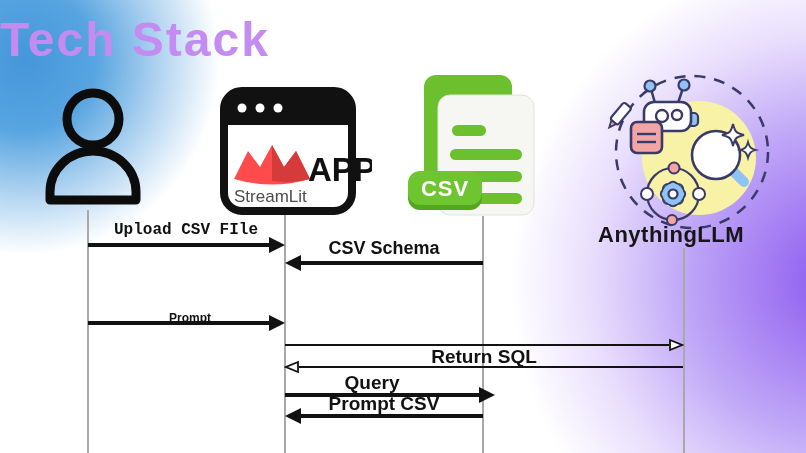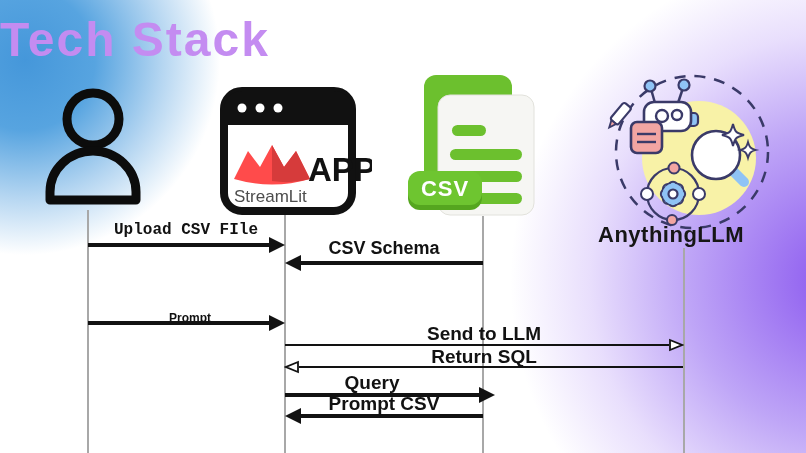--- a/index.html
+++ b/index.html
@@ -60,21 +60,20 @@
   <div class="head r" style="left:269px;top:237px;"></div>
 
   <div class="msg-label" style="left:384px;top:238px;font-size:18px;">CSV Schema</div>
   <div class="line bold" style="left:300px;top:261px;width:183px;"></div>
   <div class="head l" style="left:285px;top:255px;"></div>
 
   <div class="msg-label" style="left:190px;top:299px;font-size:12px;margin-top:12px;">Prompt</div>
   <div class="line bold" style="left:88px;top:321px;width:182px;"></div>
   <div class="head r" style="left:269px;top:315px;"></div>
 
-  <div class="msg-label" style="left:484px;top:323px;font-size:19px;">Send to LLM</div>
   <div class="line thin" style="left:285px;top:344px;width:384px;"></div>
   <svg class="openhead" style="left:668px;top:338px;" width="16" height="14">
     <polygon points="2,2 14,7 2,12" fill="#ffffff" stroke="#121212" stroke-width="1.8"></polygon>
   </svg>
 
   <div class="msg-label" style="left:484px;top:346px;font-size:19px;">Return SQL</div>
   <div class="line thin" style="left:299px;top:366px;width:384px;"></div>
   <svg class="openhead" style="left:284px;top:360px;" width="16" height="14">
     <polygon points="14,2 2,7 14,12" fill="#ffffff" stroke="#121212" stroke-width="1.8"></polygon>
   </svg>

